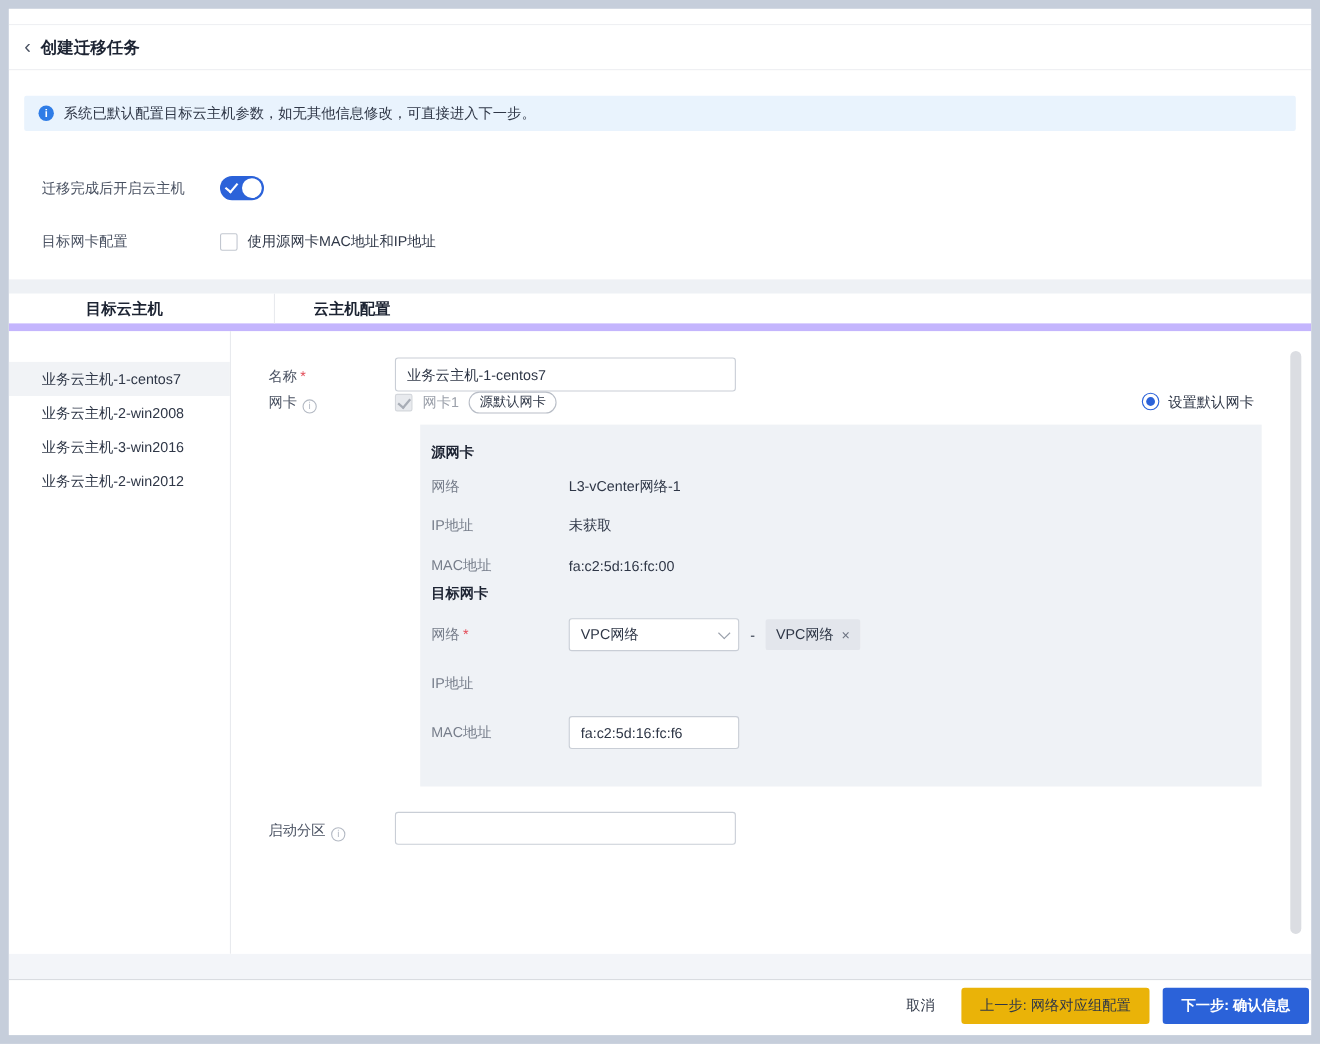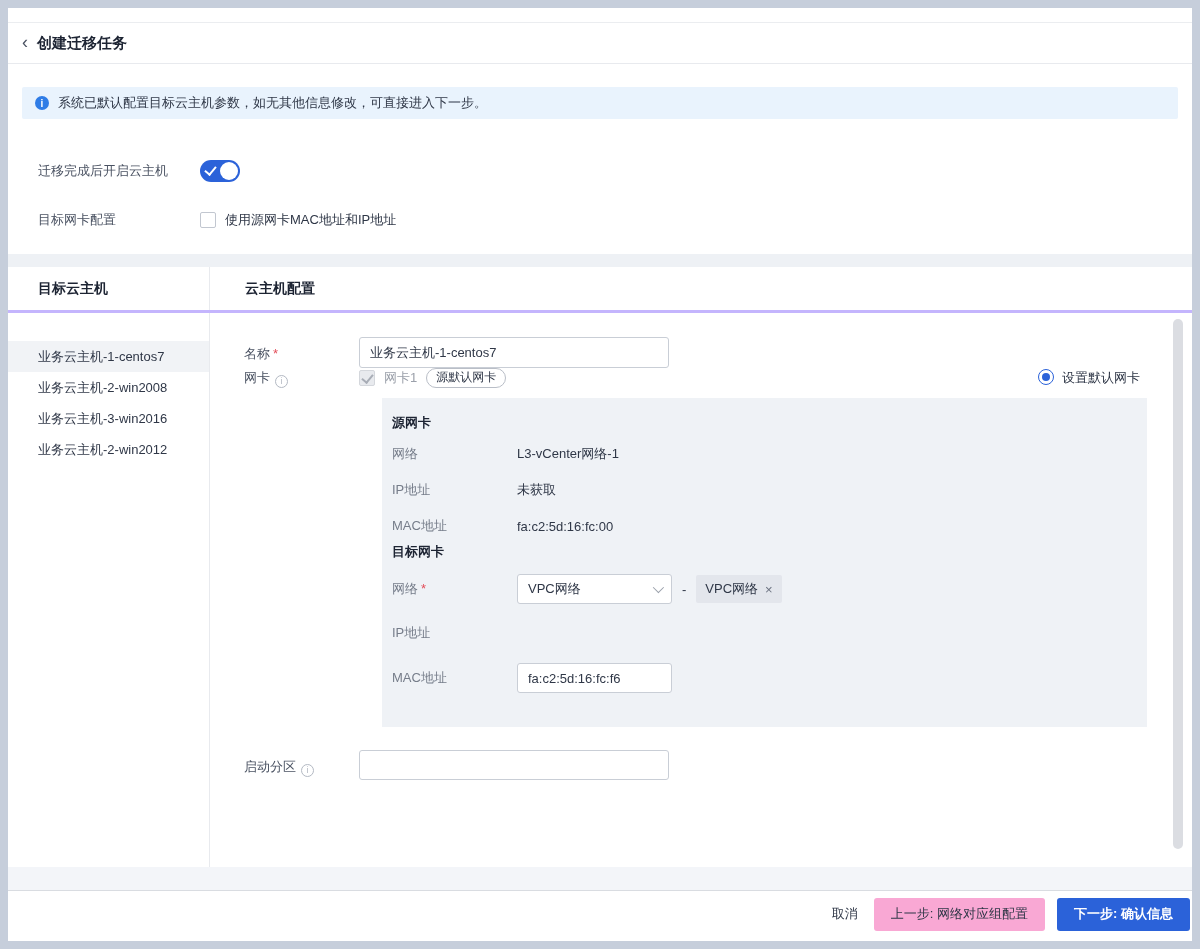--- a/index.html
+++ b/index.html
@@ -27,21 +27,21 @@
   .toggle .tick { position:absolute; left:7px; top:4px; width:7px; height:11px; border:solid #fff; border-width:0 2px 2px 0; transform:rotate(40deg); }
   .toggle .knob { position:absolute; right:2px; top:2px; width:18px; height:18px; border-radius:50%; background:#fff; }
 
   .cbx { width:16px; height:16px; border:1px solid #c2c7d0; border-radius:2px; background:#fff; flex:0 0 auto; cursor:pointer; }
   .cbx-label { font-size:13px; color:#2f3747; margin-left:9px; }
 
   .gap1 { height:13px; background:#eef1f5; }
   .gap2 { height:23px; background:#f3f5f9; }
 
   .section { height:600px; background:#fff; display:flex; flex-direction:column; position:relative; }
-  .sec-heads { height:46px; border-bottom:3px solid #c4b5fd; display:flex; flex:0 0 auto; }
+  .sec-heads { height:34px; border-bottom:7px solid #c4b5fd; display:flex; flex:0 0 auto;padding-left:40px; }
   .sec-heads .h-left { width:202px; border-right:1px solid #e8eaee; display:flex; align-items:center; padding-left:30px; }
   .sec-heads .h-right { flex:1; display:flex; align-items:center; padding-left:35px; }
   .sec-head-text { font-size:14px; font-weight:bold; color:#1d2433; }
 
   .sec-body { flex:1; display:flex; min-height:0; }
   .sidebar { width:202px; border-right:1px solid #e8eaee; padding-top:28px; }
   .vm-item { height:31px; line-height:31px; padding-left:30px; font-size:13px; color:#2f3747; cursor:pointer; white-space:nowrap; }
   .vm-item.selected { background:#f1f3f6; }
 
   .config { flex:1; min-width:0; }
@@ -84,21 +84,21 @@
   .gp-input { width:155px; height:30px; }
 
   .boot-row { margin-top:23px; }
   .boot-row .tinput { width:310px; height:30px; }
 
   .scrollbar { position:absolute; right:9px; top:52px; width:10px; height:530px; background:#dbdde2; border-radius:5px; }
 
   .footer { border-top:1px solid #d9dce1; height:47px; background:#fff; display:flex; align-items:center; justify-content:flex-end; padding-right:2px; flex:0 0 auto; }
   .btn { height:33px; border:none; border-radius:3px; font-size:13px; font-family:inherit; cursor:pointer; display:inline-flex; align-items:center; padding:0 17px; }
   .btn-text { background:transparent; color:#2f3747; padding:0 16px; }
-  .btn-plain { background:#f9a8d4; color:#2f3747; margin-left:0; }
+  .btn-plain { background:#eab308; color:#2f3747; margin-left:8px; }
   .btn-primary { background:#2b62d9; color:#fff; margin-left:12px; font-weight:bold; }
 </style>
 </head>
 <body>
 
 <div class="frame">
   <div class="app">
 
     <div class="topstrip"></div>
 

